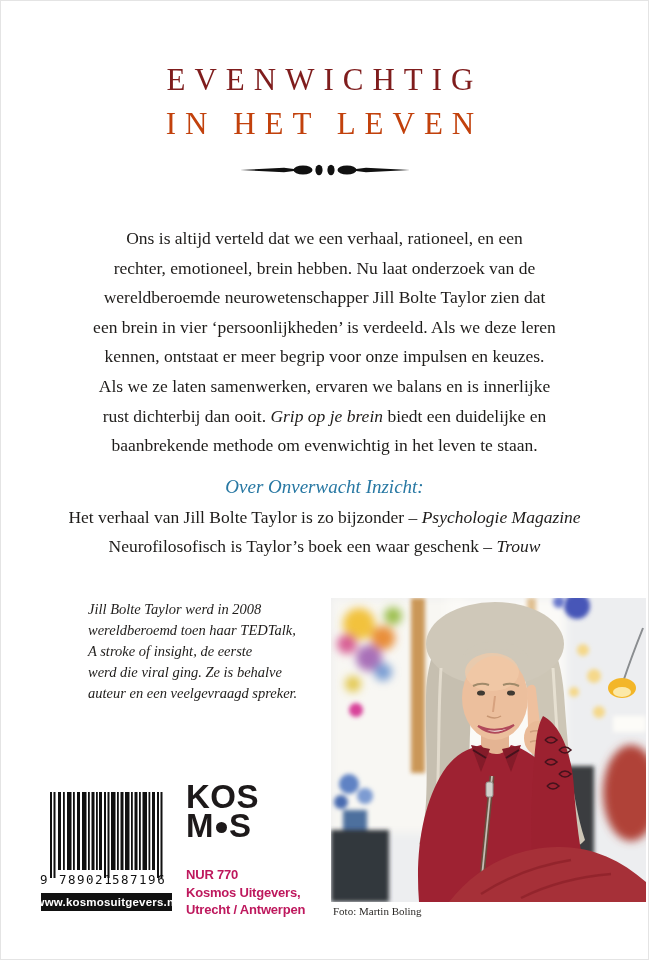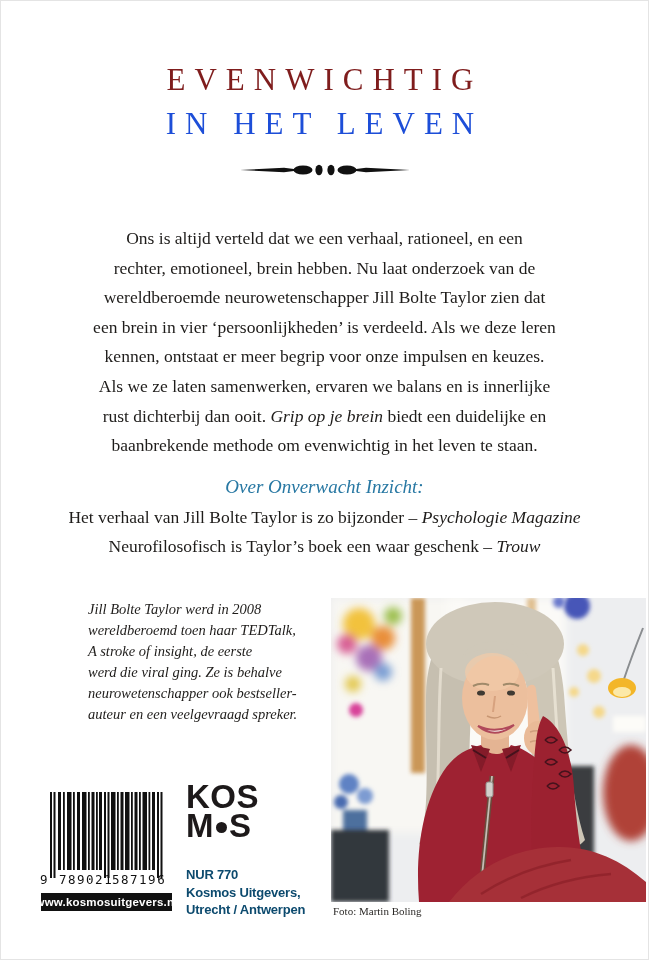--- a/index.html
+++ b/index.html
@@ -6,21 +6,21 @@
   .page{
     position:relative;width:649px;height:960px;background:#ffffff;
     font-family:"Liberation Serif",serif;color:#1e1c1a;overflow:hidden;
     box-shadow:inset 0 0 0 1px #e4e4e4;
   }
   .abs{position:absolute;}
   
   .title1{left:0;right:0;top:62px;text-align:center;font-size:31px;
     letter-spacing:9px;color:#7f1d1d;font-weight:400;}
   .title2{left:0;right:0;top:106px;text-align:center;font-size:31px;
-    letter-spacing:9px;color:#1d4ed8;font-weight:400;}
+    letter-spacing:9px;color:#c2410c;font-weight:400;}
   .ornament{left:240px;top:163px;width:170px;height:14px;}
   
   .blurb{left:60px;width:529px;top:224px;text-align:center;
     font-size:17.5px;line-height:29.6px;color:#1e1c1a;}
   .blurb .ln{white-space:nowrap;}
   .it{font-style:italic;}
   
   .rev-heading{left:0;right:0;top:476px;text-align:center;font-size:19px;
     color:#2878a3;font-style:italic;}
   .quote1{left:0;right:0;top:507px;text-align:center;font-size:17.5px;white-space:nowrap;}
@@ -36,21 +36,21 @@
   .webbar{left:41px;top:893px;width:131px;height:18px;background:#111111;
     display:flex;align-items:center;justify-content:center;}
   .webbar span{color:#ffffff;font-family:"Liberation Sans",sans-serif;
     font-weight:bold;font-size:11.5px;letter-spacing:0.2px;}
   .logo{left:186px;top:782px;font-family:"Liberation Sans",sans-serif;
     font-weight:800;color:#1d191a;font-size:33px;line-height:29px;letter-spacing:0.5px;}
   .logo .dotrow{display:flex;align-items:center;}
   .logo .dot{display:inline-block;width:11px;height:11px;border-radius:50%;
     background:#1d191a;margin:3px 2px 0 2px;}
   .nur{left:186px;top:866px;font-family:"Liberation Sans",sans-serif;
-    font-weight:bold;font-size:13px;line-height:17.5px;color:#0c4a6e;letter-spacing:-0.2px;}
+    font-weight:bold;font-size:13px;line-height:17.5px;color:#be185d;letter-spacing:-0.2px;}
 </style>
 </head>
 <body>
 
 <div class="page">
 
   <div class="abs title1">EVENWICHTIG</div>
   <div class="abs title2">IN HET LEVEN</div>
 
   <svg class="abs ornament" viewBox="0 0 170 14">
@@ -75,21 +75,20 @@
 
   <div class="abs rev-heading">Over Onverwacht Inzicht:</div>
   <div class="abs quote1"><span>Het verhaal van Jill Bolte Taylor is zo bijzonder – </span><span class="it">Psychologie Magazine</span></div>
   <div class="abs quote2"><span>Neurofilosofisch is Taylor’s boek een waar geschenk – </span><span class="it">Trouw</span></div>
 
   <div class="abs bio">
     <div>Jill Bolte Taylor werd in 2008</div>
     <div>wereldberoemd toen haar TEDTalk,</div>
     <div>A stroke of insight, de eerste</div>
     <div>werd die viral ging. Ze is behalve</div>
-    <div>neurowetenschapper ook bestseller-</div>
     <div>auteur en een veelgevraagd spreker.</div>
   </div>
 
   <svg class="abs photo" viewBox="0 0 315 304" preserveAspectRatio="none">
     <defs>
       <filter id="b8" x="-40%" y="-40%" width="180%" height="180%">
           <feGaussianBlur stdDeviation="8"></feGaussianBlur>
         </filter>
       <filter id="b4" x="-40%" y="-40%" width="180%" height="180%">
           <feGaussianBlur stdDeviation="4"></feGaussianBlur>

